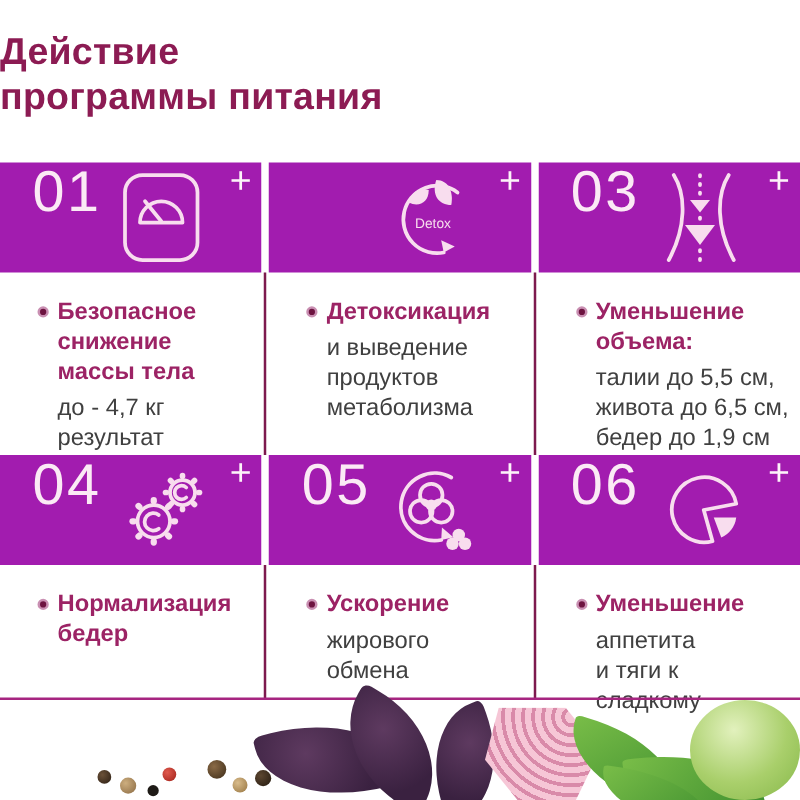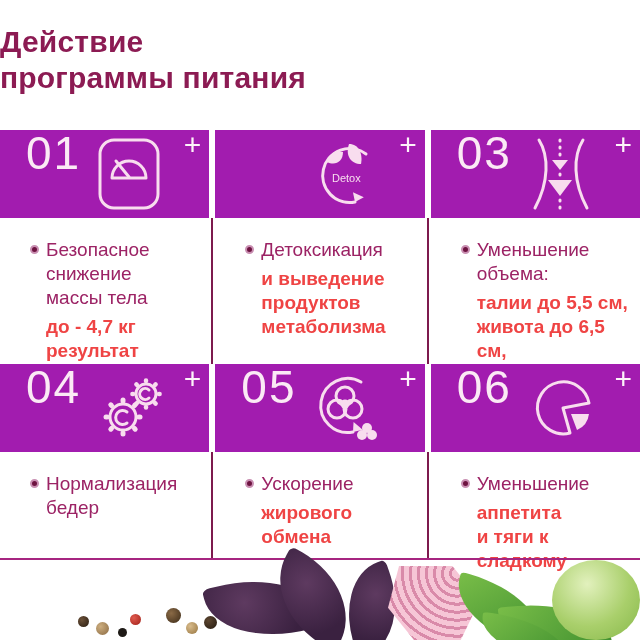--- a/index.html
+++ b/index.html
@@ -30,25 +30,25 @@
   }
 
   .txt { background:#ffffff; padding:20px 8px 0 30px; }
   .entry { display:grid; grid-template-columns:16px 1fr; }
   .bullet {
     width:5px; height:5px; border-radius:50%; background:#6d1340;
     border:2px solid #c98fb2; margin-top:7px;
     width:9px; height:9px;
   }
   .hl {
-    color:#9c2365; font-size:19px; font-weight:400; line-height:24px;
+    color:#9c2365; font-size:19px; font-weight:700; line-height:24px;
     white-space:pre-line;
   }
   .detail {
-    grid-column:2; color:#ef4444; font-size:19px; font-weight:700;
+    grid-column:2; color:#404040; font-size:19px; font-weight:400;
     line-height:24px; white-space:pre-line; margin-top:5px;
   }
 
   .vsep { position:absolute; width:2px; background:#7d1a4e; }
   .vsep.r1 { top:88px; height:146px; }
   .vsep.r2 { top:322px; height:108px; }
   .vsep.g1 { left:211px; }
   .vsep.g2 { left:427px; }
   .hline { position:absolute; top:428px; left:0; width:640px; height:2px; background:#a62580; }
 

